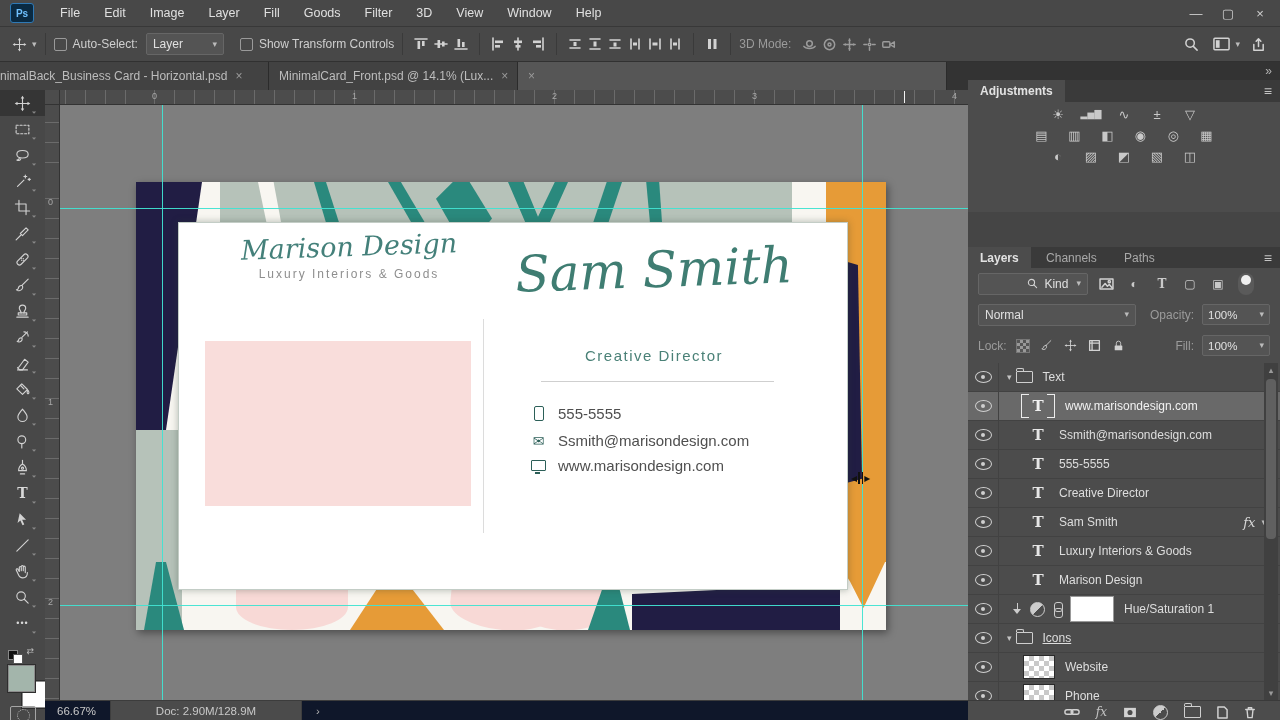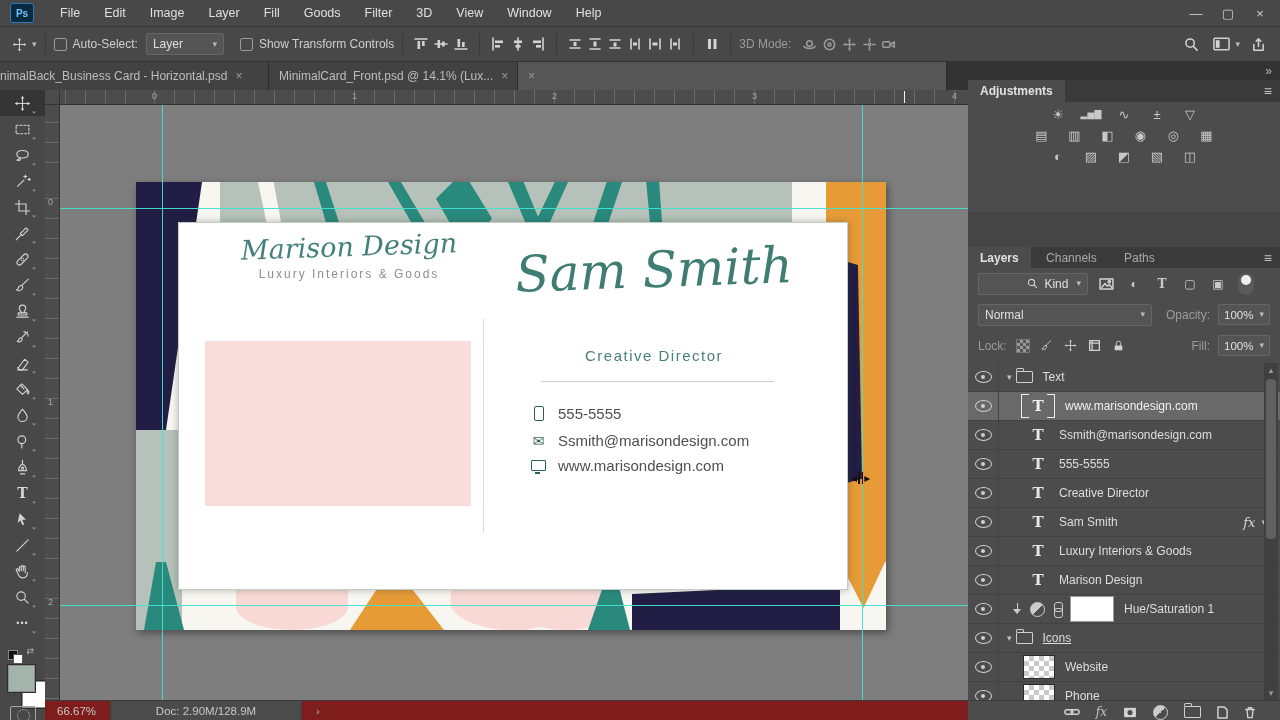--- a/index.html
+++ b/index.html
@@ -94,21 +94,21 @@
   .adj-row{display:flex;justify-content:center;gap:9px;margin-top:3px}
   .adj-ic{width:24px;height:18px;display:flex;align-items:center;justify-content:center;color:#c9c9c9;font-size:13px}
   .adj-ic.small{font-size:9px;letter-spacing:0}
 
   #layers-panel{position:absolute;left:0;top:185px;width:312px;height:473px}
   #lp-controls{position:absolute;left:0;top:21px;width:312px;height:95px;background:#4c4c4c;border-bottom:1px solid #3a3a3a}
   .lp-row{display:flex;align-items:center;padding:0 10px;height:31px;gap:8px}
   .filter-ic{width:20px;height:18px;display:flex;align-items:center;justify-content:center;color:#c9c9c9;font-size:12px}
   .pill{width:16px;height:22px;background:#5a5a5a;border-radius:8px;position:relative;margin-left:2px}
   .pill::after{content:"";position:absolute;left:3px;top:2px;width:10px;height:10px;border-radius:50%;background:#efefef}
-  .numbox{height:19px;background:#545454;border:1px solid #666;border-radius:2px;display:flex;align-items:center;gap:6px;padding:0 5px;font-size:11.5px;color:#e0e0e0}
+  .numbox{height:19px;background:#545454;border:1px solid #666;border-radius:2px;display:flex;align-items:center;gap:22px;padding:0 5px;font-size:11.5px;color:#e0e0e0}
   .lockic{width:16px;height:16px;display:flex;align-items:center;justify-content:center}
   .checker8{width:12px;height:12px;border:1px solid #777;
     background-image:linear-gradient(45deg,#999 25%,transparent 25%,transparent 75%,#999 75%),linear-gradient(45deg,#999 25%,#555 25%,#555 75%,#999 75%);
     background-size:6px 6px;background-position:0 0,3px 3px}
 
   #layers-list{position:absolute;left:0;top:116px;width:312px;height:337px;background:#4c4c4c;overflow:hidden}
   .lrow{position:relative;height:28px;border-bottom:1px solid #424242;display:flex;align-items:center}
   .lrow.sel{background:#696969}
   .eyecell{width:30px;height:28px;display:flex;align-items:center;justify-content:center;border-right:1px solid #424242;flex:none}
   .eye{width:15px;height:10px;border:1.4px solid #cfcfcf;border-radius:50%;position:relative;display:inline-block}
@@ -136,21 +136,21 @@
     background-image:linear-gradient(45deg,#c9c9c9 25%,transparent 25%,transparent 75%,#c9c9c9 75%),linear-gradient(45deg,#c9c9c9 25%,#fff 25%,#fff 75%,#c9c9c9 75%);
     background-size:10px 10px;background-position:0 0,5px 5px}
   #lp-scroll{position:absolute;right:2px;top:116px;width:14px;height:337px;background:#404040}
   #lp-thumb{position:absolute;left:2px;top:16px;width:10px;height:160px;background:#606060;border-radius:4px}
   .scr-arr{position:absolute;left:0;width:14px;text-align:center;color:#9a9a9a;font-size:9px}
   #lp-bottombar{position:absolute;left:0;top:453px;width:312px;height:20px;background:#4c4c4c;border-top:1px solid #3a3a3a;display:flex;align-items:flex-start;justify-content:flex-end;gap:16px;padding:4px 24px 0 0;box-sizing:border-box}
   .bb-ic{color:#c3c3c3;display:flex;align-items:center;justify-content:center;height:14px}
   .bb-ic i{font-family:"DejaVu Serif",serif;font-size:12px;font-style:italic}
 
   
-  #statusbar{position:absolute;left:45px;top:700px;width:923px;height:20px;background:#7f1d1d;border-top:1px solid #3c3c3c;display:flex;align-items:center;color:#c8c8c8;font-size:11.5px}
+  #statusbar{position:absolute;left:45px;top:700px;width:923px;height:20px;background:#0f172a;border-top:1px solid #3c3c3c;display:flex;align-items:center;color:#c8c8c8;font-size:11.5px}
   #status-zoom{padding:0 14px 0 12px}
   #status-doc{width:190px;text-align:center;border-left:1px solid #3e3e3e;border-right:1px solid #3e3e3e;height:20px;line-height:20px;background:#4b4b4b}
   #status-chev{padding:0 14px;color:#b0b0b0}
 </style>
 </head>
 <body>
 
 <div id="app">
 
   <div id="menubar">

